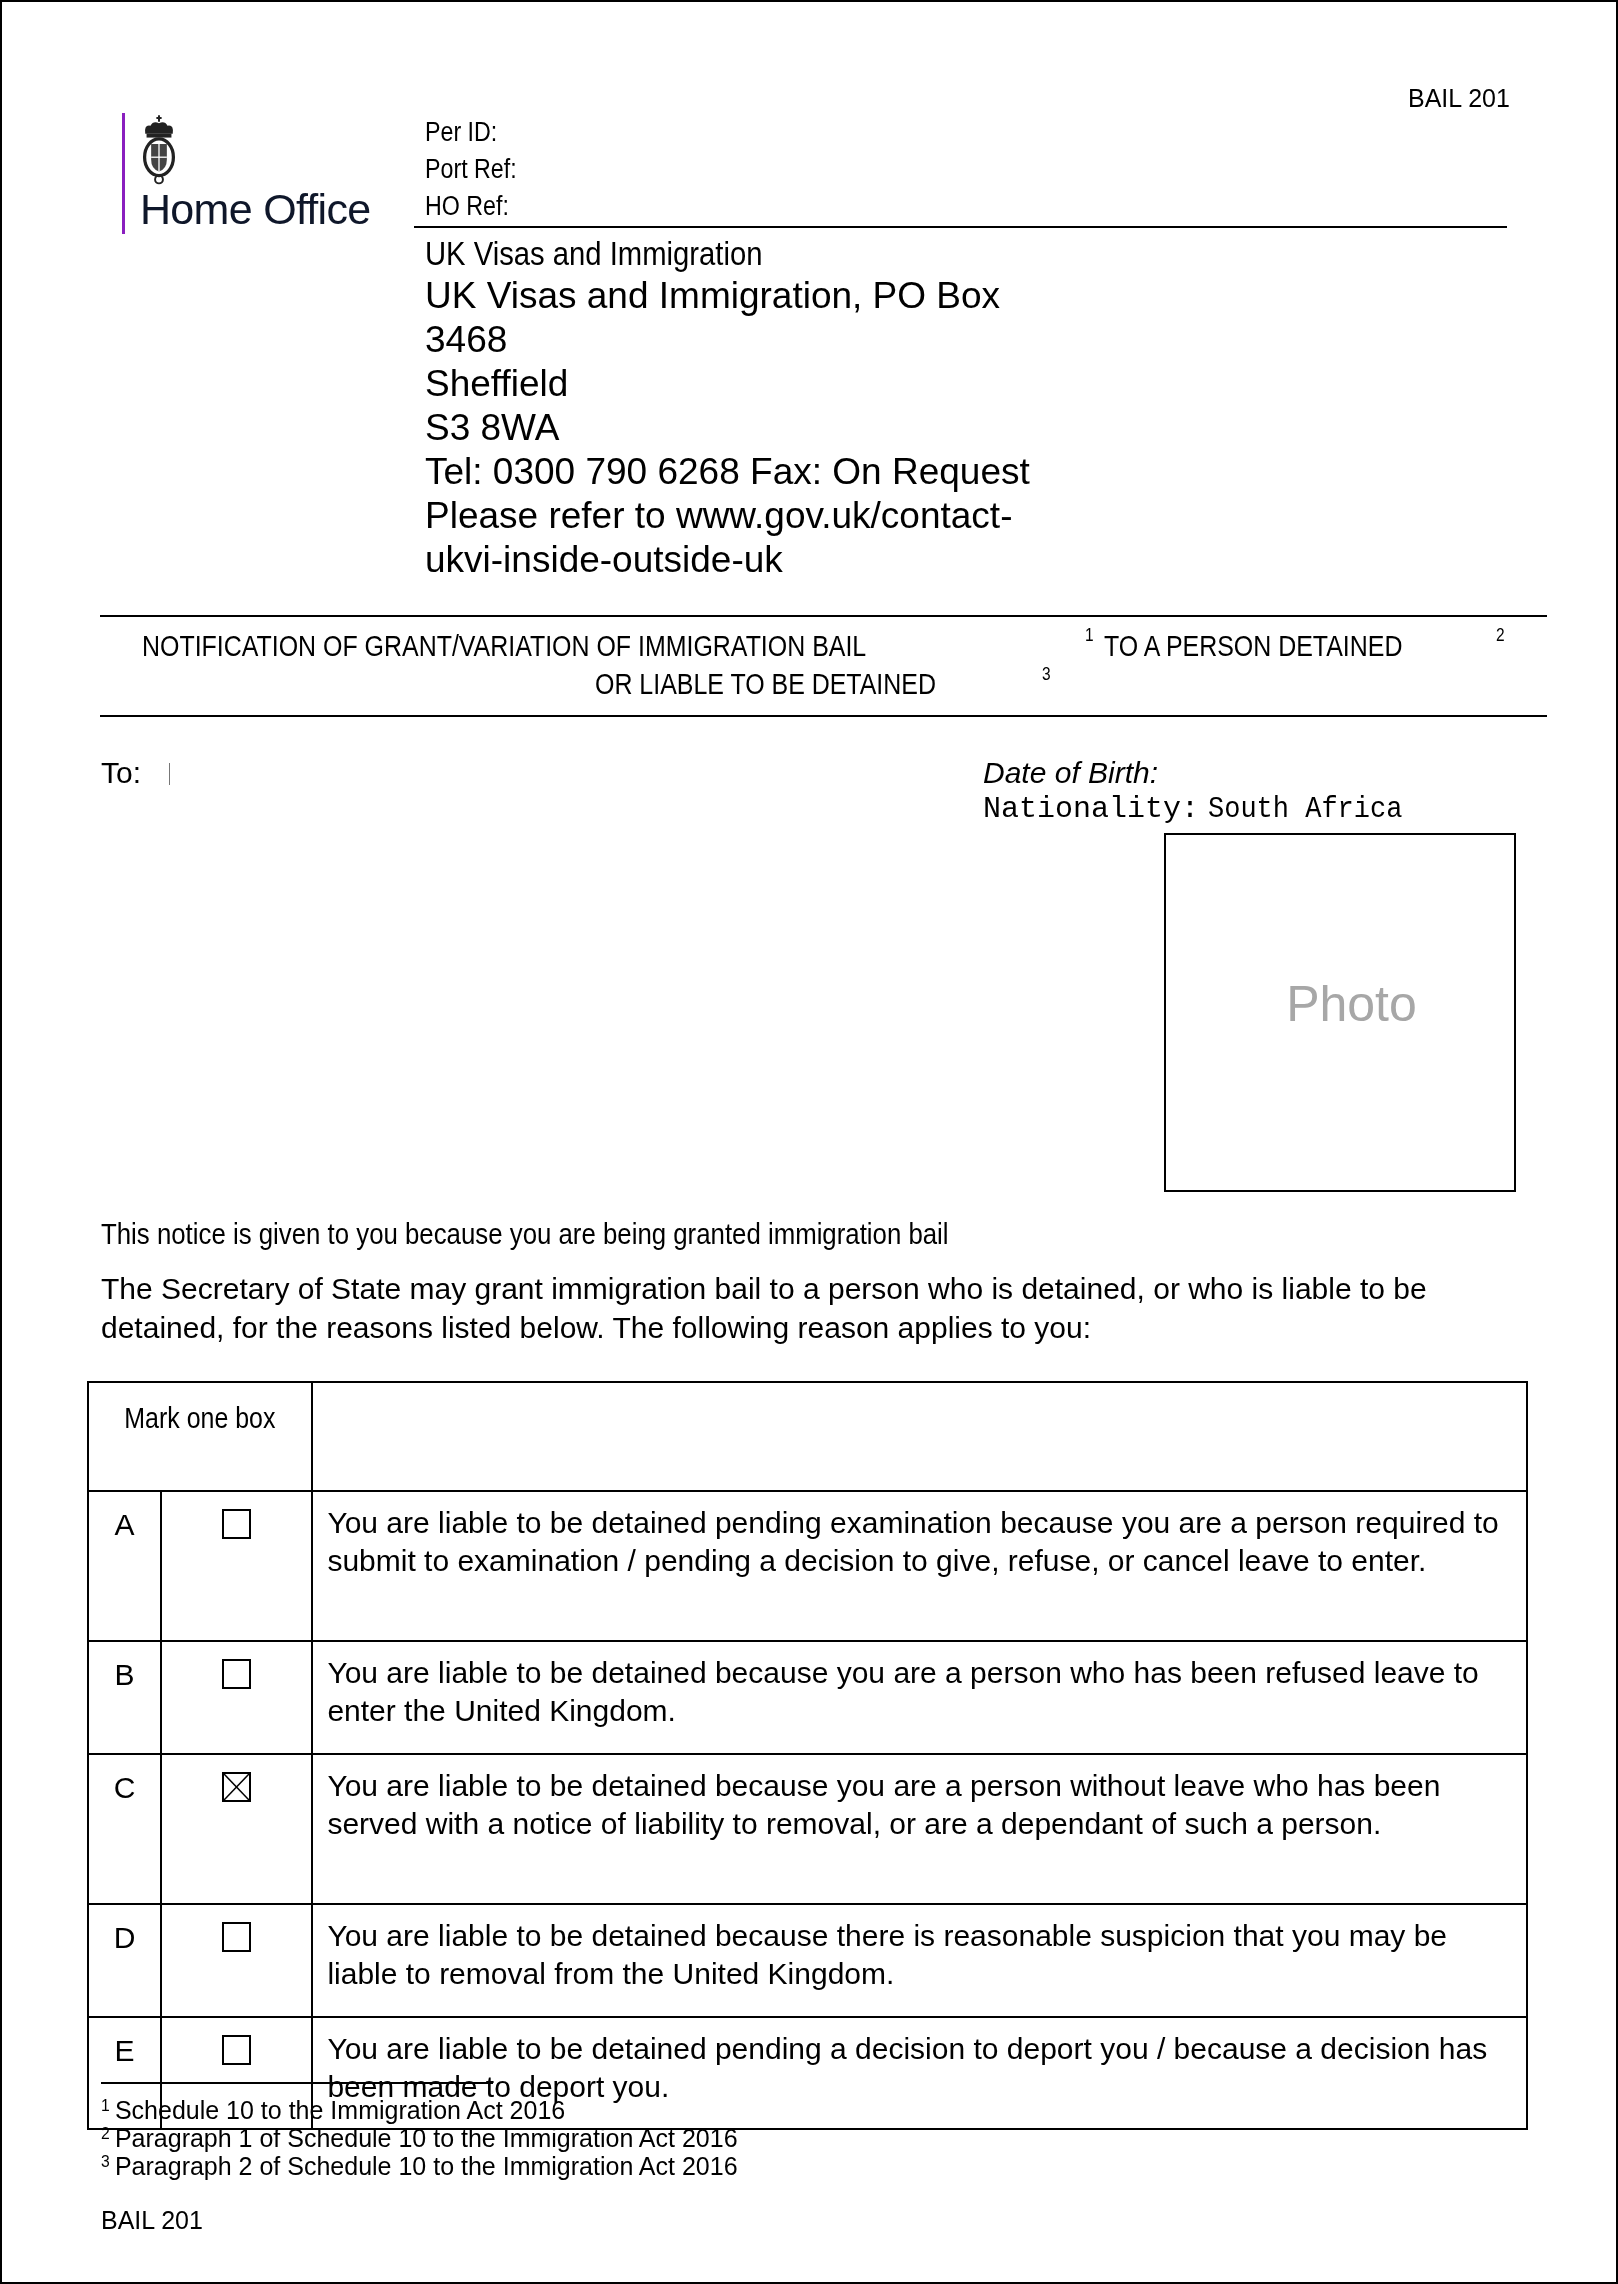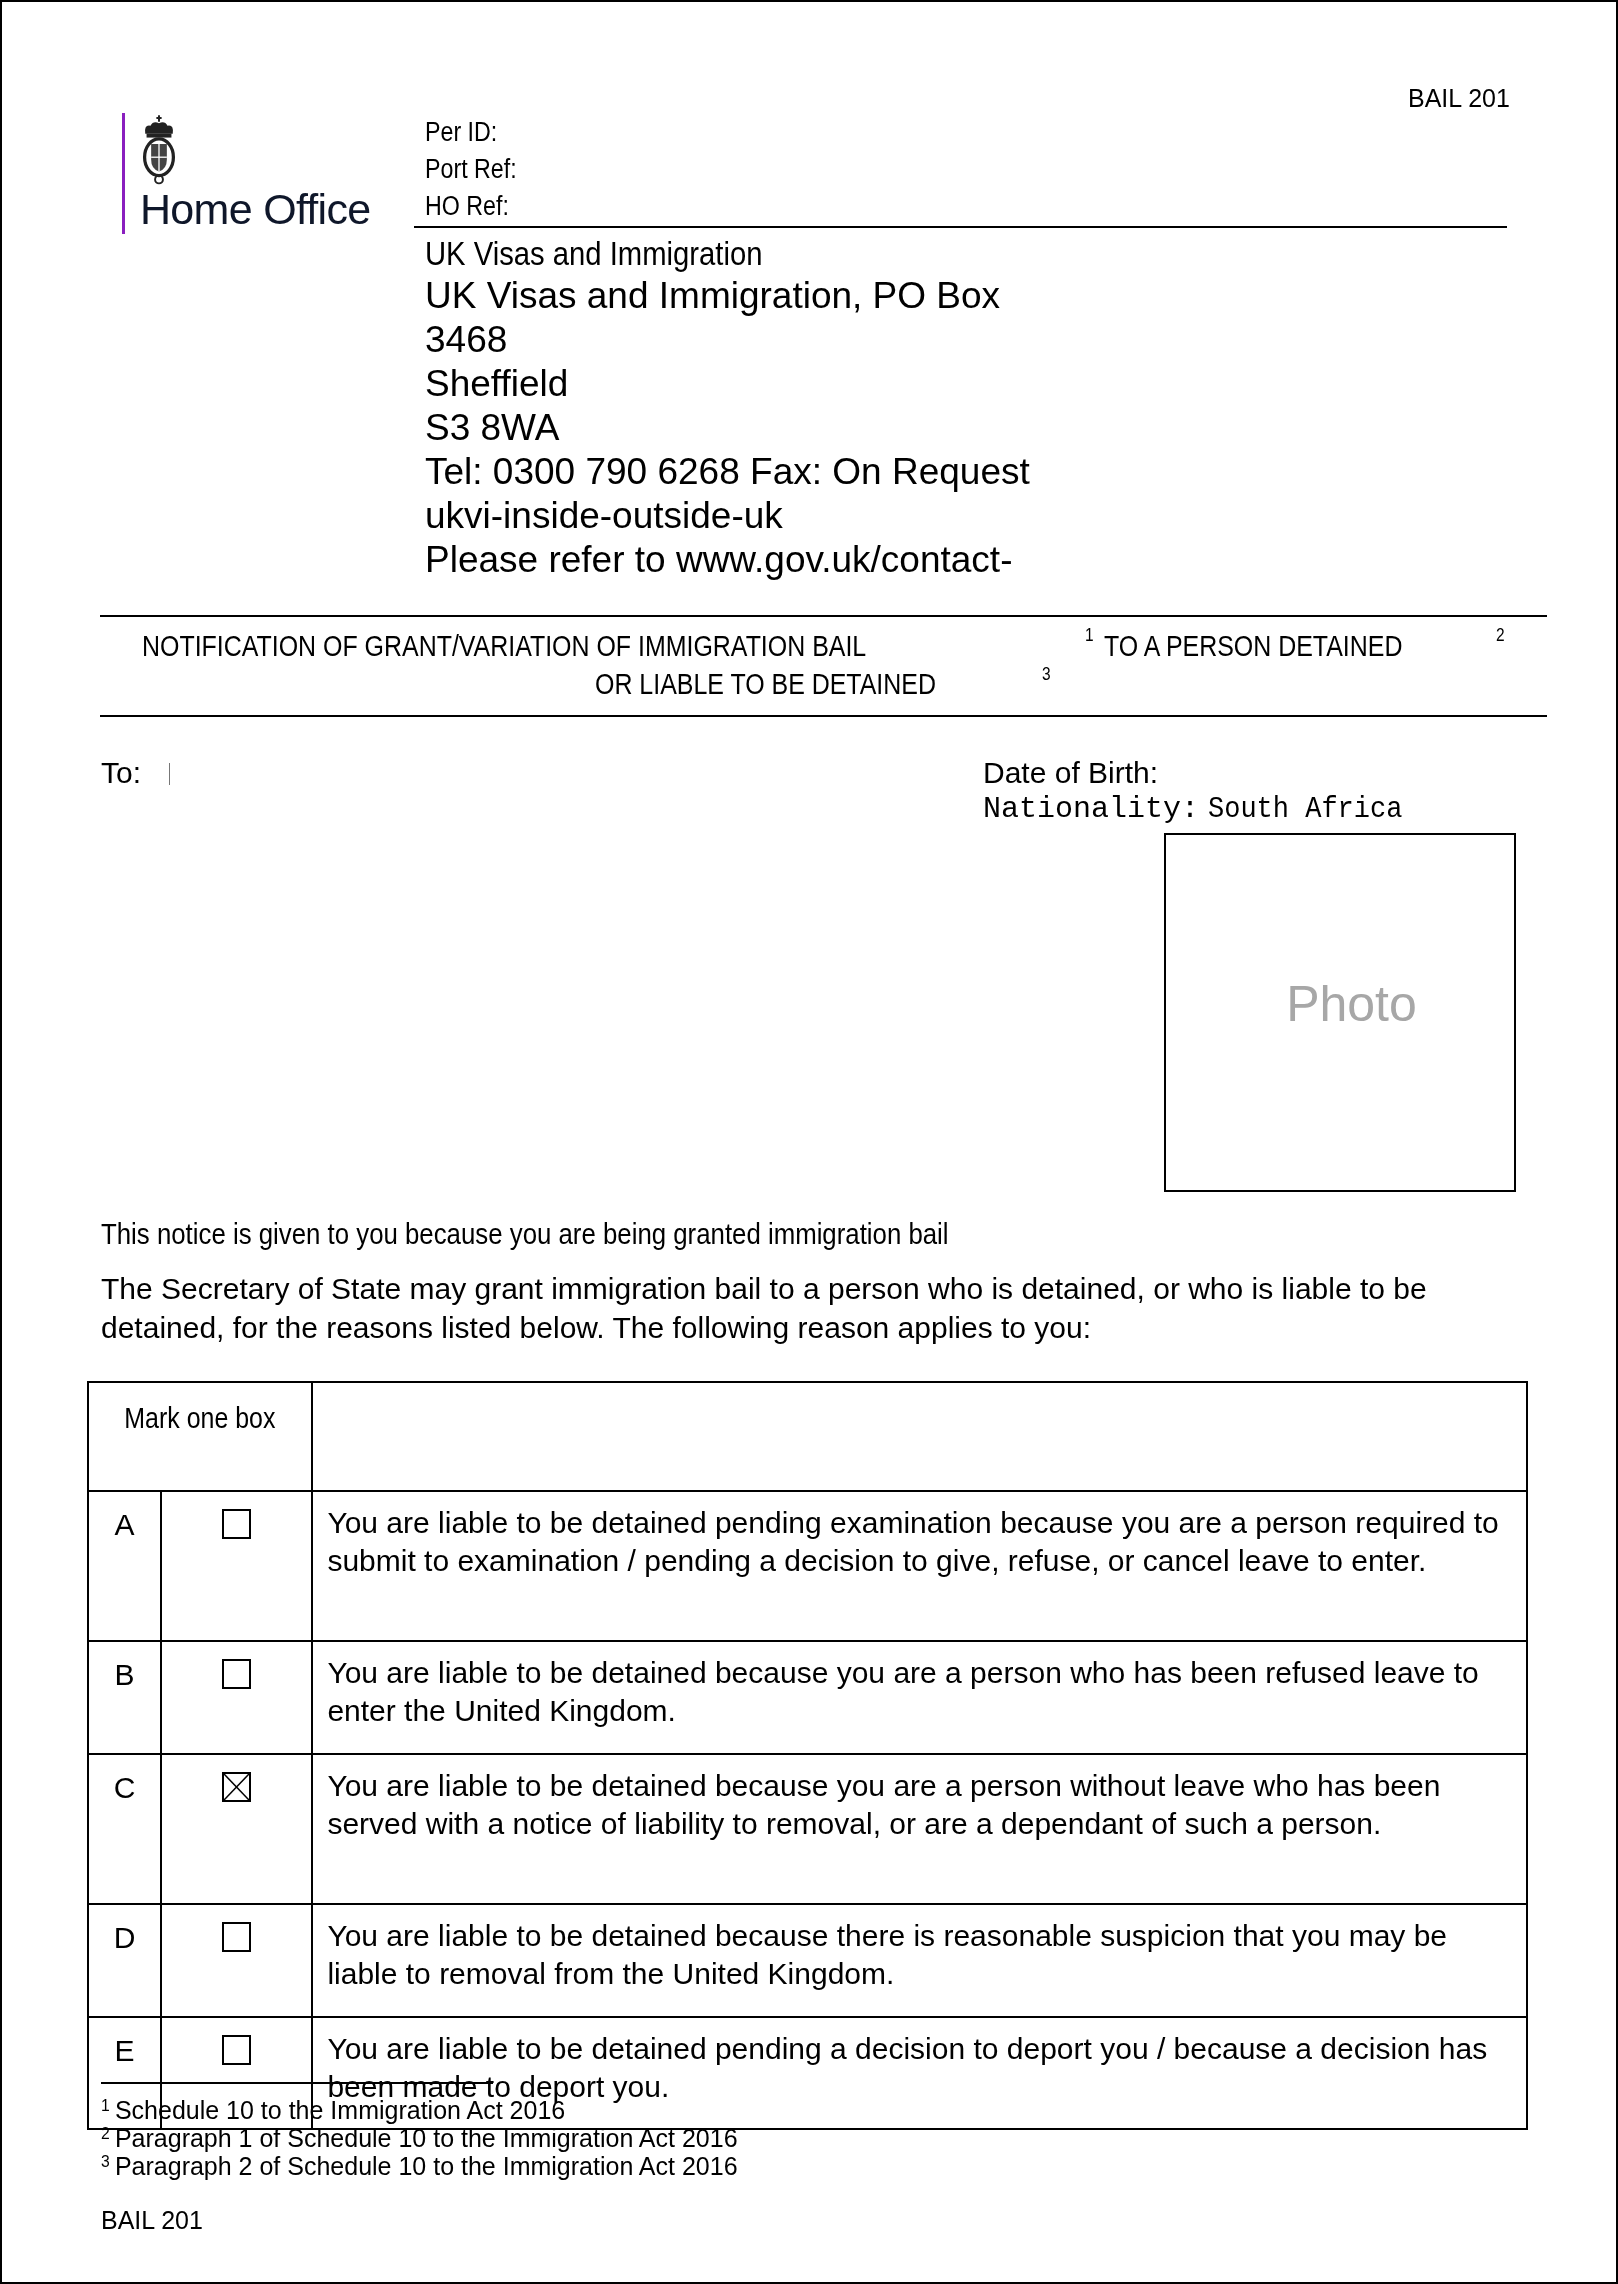--- a/index.html
+++ b/index.html
@@ -30,21 +30,21 @@
   #title-l1b { left: 1102px; top: 628px; }
   #title-l2 { left: 593px; top: 666px; }
   .sup { font-size: 18px; transform: scaleX(0.86); transform-origin: left top; }
   #sup1 { left: 1083px; top: 623px; }
   #sup2 { left: 1494px; top: 623px; }
   #sup3 { left: 1040px; top: 662px; }
 
   #to-label { left: 99px; top: 754px; font-size: 30px; }
   #to-cursor { left: 167px; top: 761px; width: 1.3px; height: 22px; background: #777; }
 
-  #dob { left: 981px; top: 754px; font-size: 30px; }
+  #dob { left: 981px; top: 754px; font-size: 30px; font-style: italic; }
   #nationality { left: 981px; top: 790px; font-size: 30px; white-space: nowrap; font-family: Liberation Mono, monospace; }
   #nationality .val { font-size: 30px; margin-left: 9px; display: inline-block; transform: scaleX(0.9); transform-origin: left top; }
 
   #photo { left: 1162px; top: 831px; width: 348px; height: 355px; border: 2.6px solid #000; }
   #photo .ph { position: absolute; left: 0; right: 0; top: 140px; text-align: center; color: #a7a7a7; font-size: 50px; padding-left: 23px; }
 
   #notice { left: 99px; top: 1215px; font-size: 30px; white-space: nowrap; transform: scaleX(0.86); transform-origin: left top; }
   #intro { left: 99px; top: 1267px; width: 1455px; font-size: 30px; line-height: 39px; }
 
   table#reasons { position: absolute; left: 85px; top: 1379px; width: 1441px; border-collapse: collapse; }
@@ -97,22 +97,22 @@
   </div>
   <div id="refs-rule" class="abs"></div>
 
   <div id="address" class="abs sans">
     <div class="org">UK Visas and Immigration</div>
     <div class="line">UK Visas and Immigration, PO Box</div>
     <div class="line">3468</div>
     <div class="line">Sheffield</div>
     <div class="line">S3 8WA</div>
     <div class="line">Tel: 0300 790 6268 Fax: On Request</div>
+    <div class="line">Please refer to www.gov.uk/contact-</div>
     <div class="line">ukvi-inside-outside-uk</div>
-    <div class="line">Please refer to www.gov.uk/contact-</div>
   </div>
 
   <div id="title-rule-top" class="abs hrule"></div>
   <div id="title-l1" class="abs sans title-text">NOTIFICATION OF GRANT/VARIATION OF IMMIGRATION BAIL</div>
   <div id="sup1" class="abs sans sup">1</div>
   <div id="title-l1b" class="abs sans title-text">TO A PERSON DETAINED</div>
   <div id="sup2" class="abs sans sup">2</div>
   <div id="title-l2" class="abs sans title-text">OR LIABLE TO BE DETAINED</div>
   <div id="sup3" class="abs sans sup">3</div>
   <div id="title-rule-bottom" class="abs hrule"></div>

